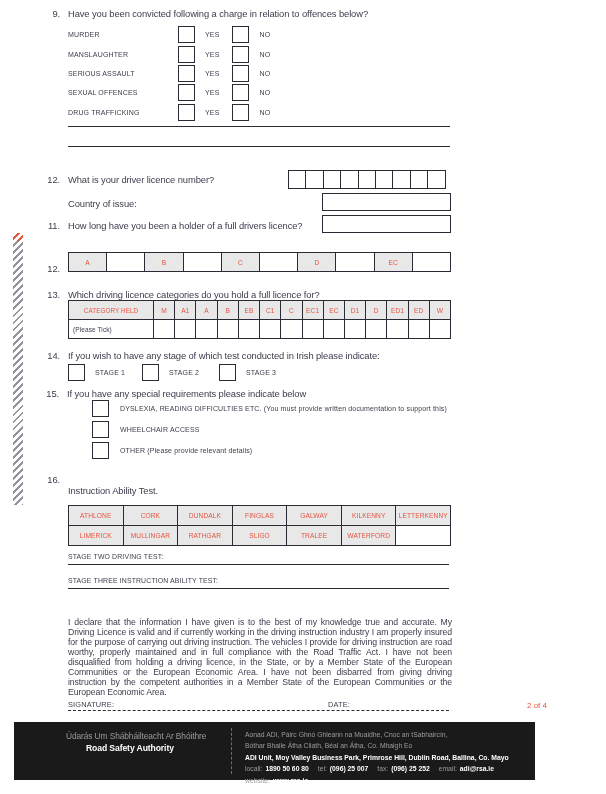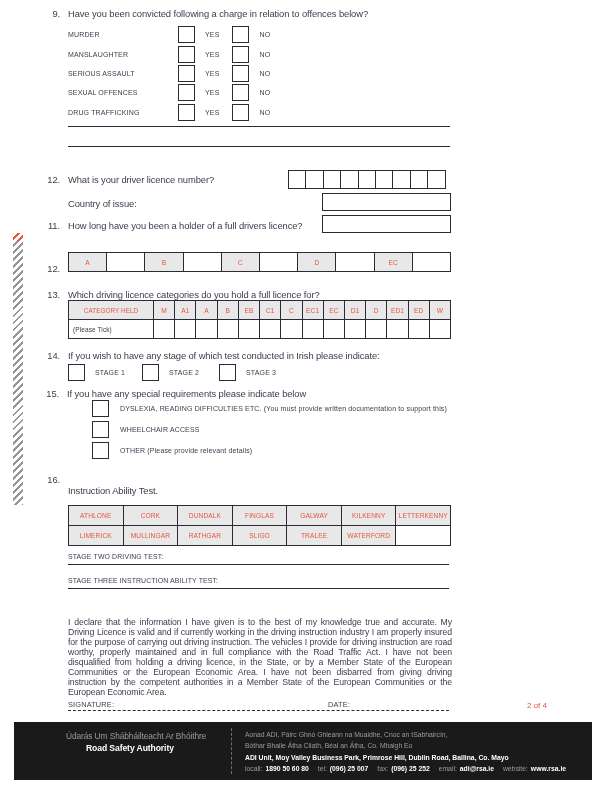--- a/index.html
+++ b/index.html
@@ -26,21 +26,21 @@
   .shade{background:#e8e8e8;}
   .ink{color:#3c3c4e;}
   .q9row{display:flex;align-items:center;height:19.4px;}
   .q9label{width:110px;font-size:7px;letter-spacing:0.15px;}
   .cbl{font-size:7px;letter-spacing:0.15px;margin-left:10px;}
   .optrow{display:flex;align-items:center;}
   .hatch{position:absolute;left:13px;top:233px;width:10px;height:272px;
          background:repeating-linear-gradient(135deg,#fff 0 3px,#94949c 3px 5px);}
   .hatchcap{position:absolute;left:0;top:0;width:10px;height:8px;
          background:repeating-linear-gradient(135deg,#fff 0 3px,#e65440 3px 5px);}
-  .footer{position:absolute;left:14px;top:722px;width:578px;height:58px;background:#1a1a1a;}
+  .footer{position:absolute;left:14px;top:722px;width:521px;height:58px;background:#1a1a1a;}
   .forgirish{position:absolute;left:52px;top:9px;font-size:8.4px;color:#9b9b9b;letter-spacing:-0.1px;}
   .forgeng{position:absolute;left:52px;top:21px;font-size:8.6px;color:#fff;font-weight:700;letter-spacing:-0.1px;margin-left:20px;}
   .fdivider{position:absolute;left:217px;top:6px;height:46px;border-left:1.6px dashed #6e6e6e;}
   .fright{position:absolute;left:231px;top:7px;font-size:6.8px;line-height:11.4px;color:#9b9b9b;letter-spacing:0;}
   .fbold{color:#fff;font-weight:700;}
   .flabel{color:#9b9b9b;margin-right:3px;}
   .fval{color:#fff;font-weight:700;margin-right:7px;}
   .pagenum{position:absolute;left:527px;top:701px;font-size:8px;color:#e65440;}
   .declbody{position:absolute;left:68px;top:618px;width:384px;font-size:8.7px;line-height:9.95px;
             text-align:justify;letter-spacing:-0.1px;}

